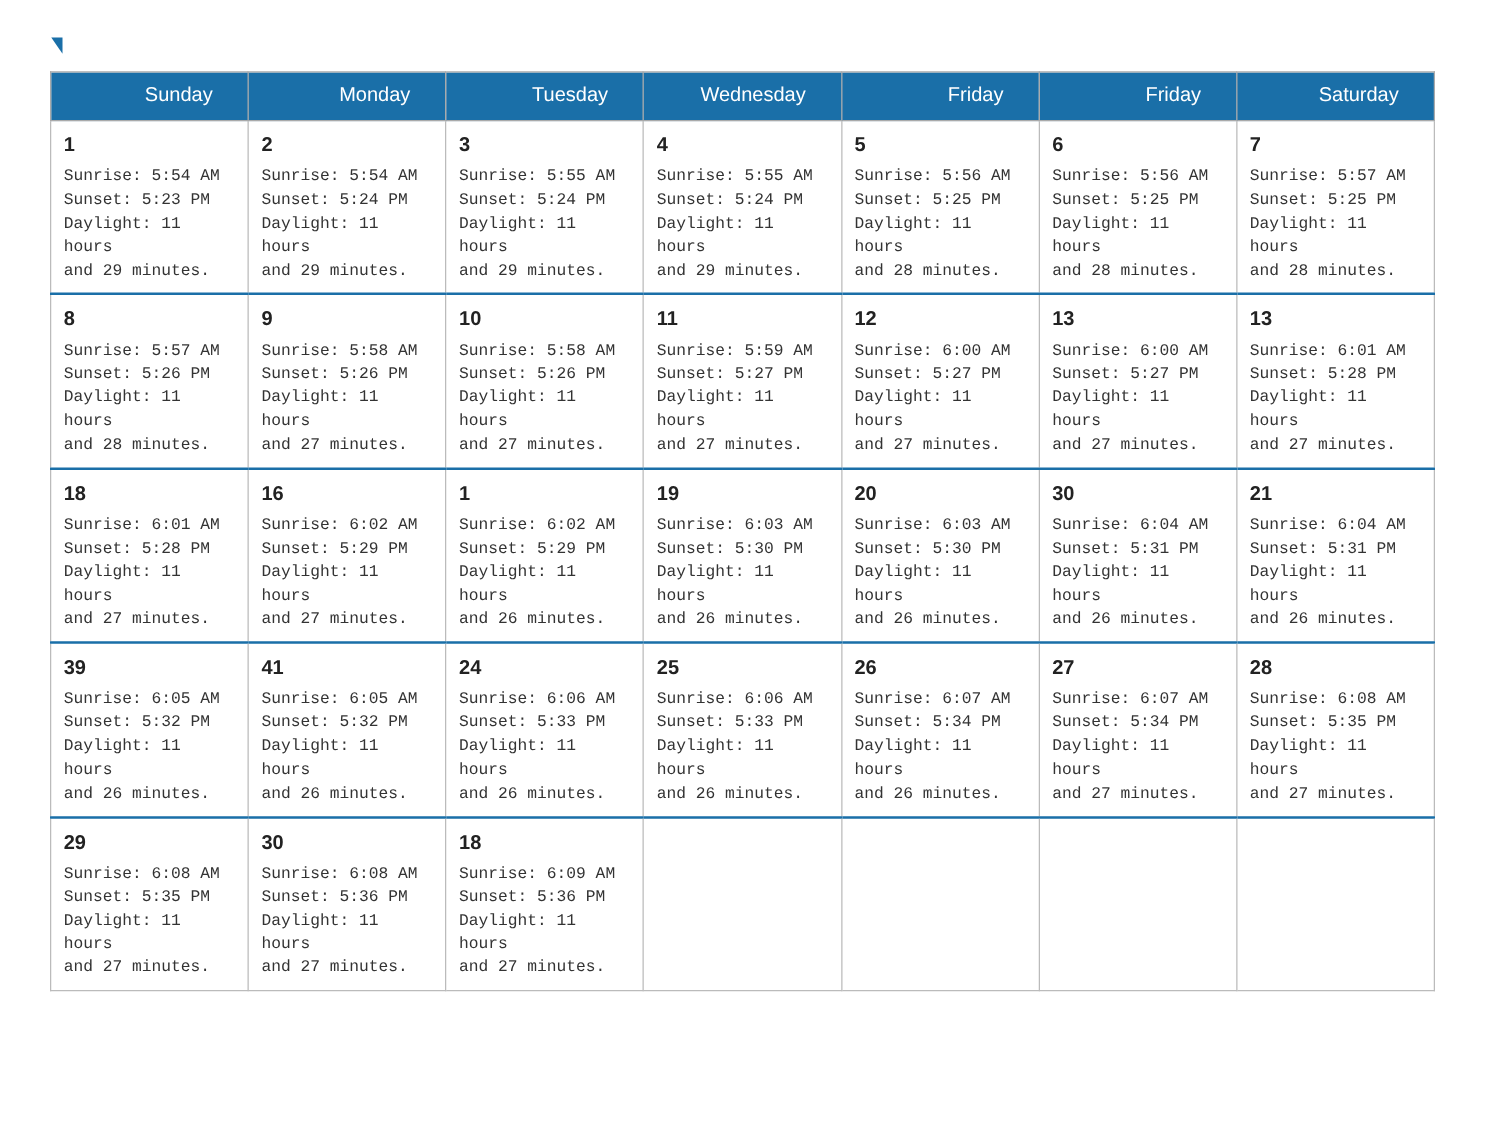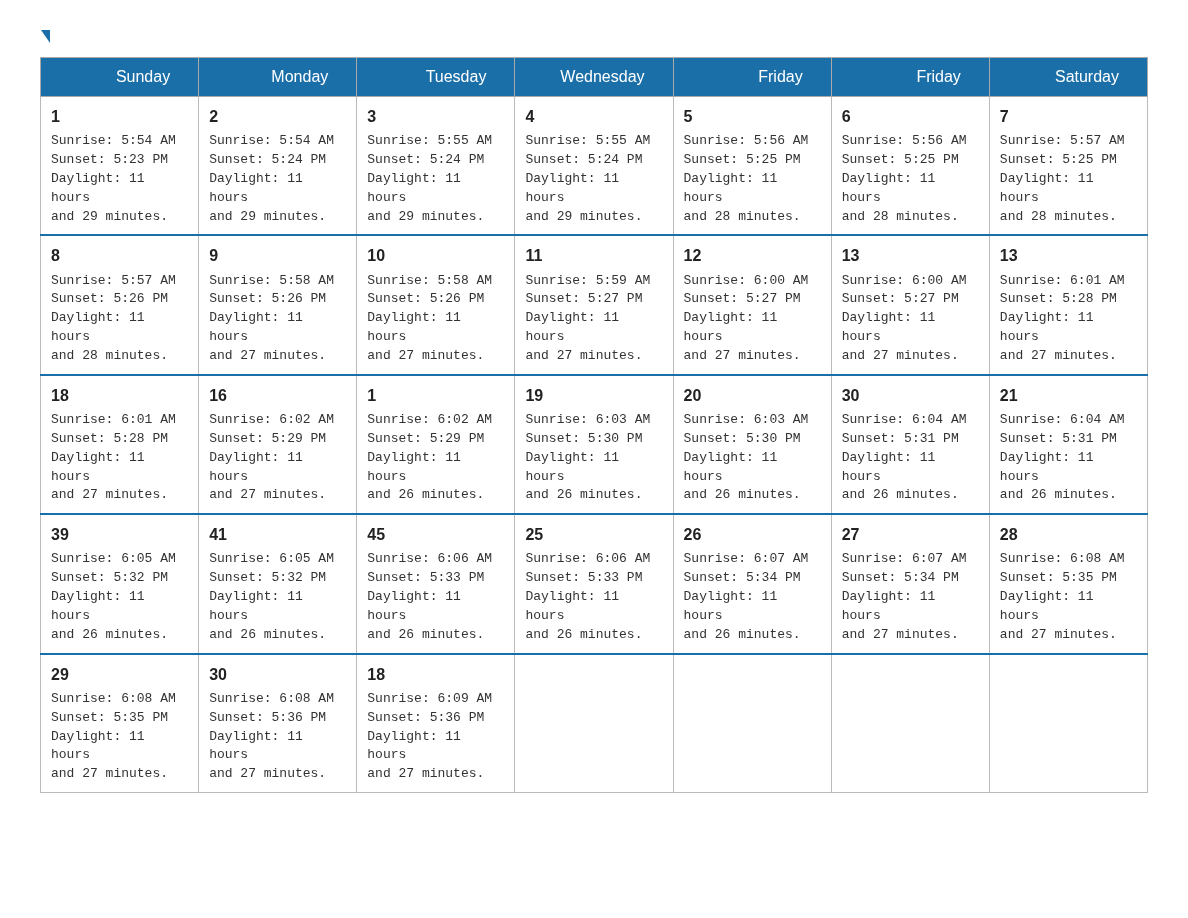--- a/index.html
+++ b/index.html
@@ -223,21 +223,21 @@
       <tr>
         <td>
           <span class="day-num">39</span>
           <div class="day-info">Sunrise: 6:05 AM<br>Sunset: 5:32 PM<br>Daylight: 11 hours<br>and 26 minutes.</div>
         </td>
         <td>
           <span class="day-num">41</span>
           <div class="day-info">Sunrise: 6:05 AM<br>Sunset: 5:32 PM<br>Daylight: 11 hours<br>and 26 minutes.</div>
         </td>
         <td>
-          <span class="day-num">45</span>
+          <span class="day-num">24</span>
           <div class="day-info">Sunrise: 6:06 AM<br>Sunset: 5:33 PM<br>Daylight: 11 hours<br>and 26 minutes.</div>
         </td>
         <td>
           <span class="day-num">25</span>
           <div class="day-info">Sunrise: 6:06 AM<br>Sunset: 5:33 PM<br>Daylight: 11 hours<br>and 26 minutes.</div>
         </td>
         <td>
           <span class="day-num">26</span>
           <div class="day-info">Sunrise: 6:07 AM<br>Sunset: 5:34 PM<br>Daylight: 11 hours<br>and 26 minutes.</div>
         </td>

